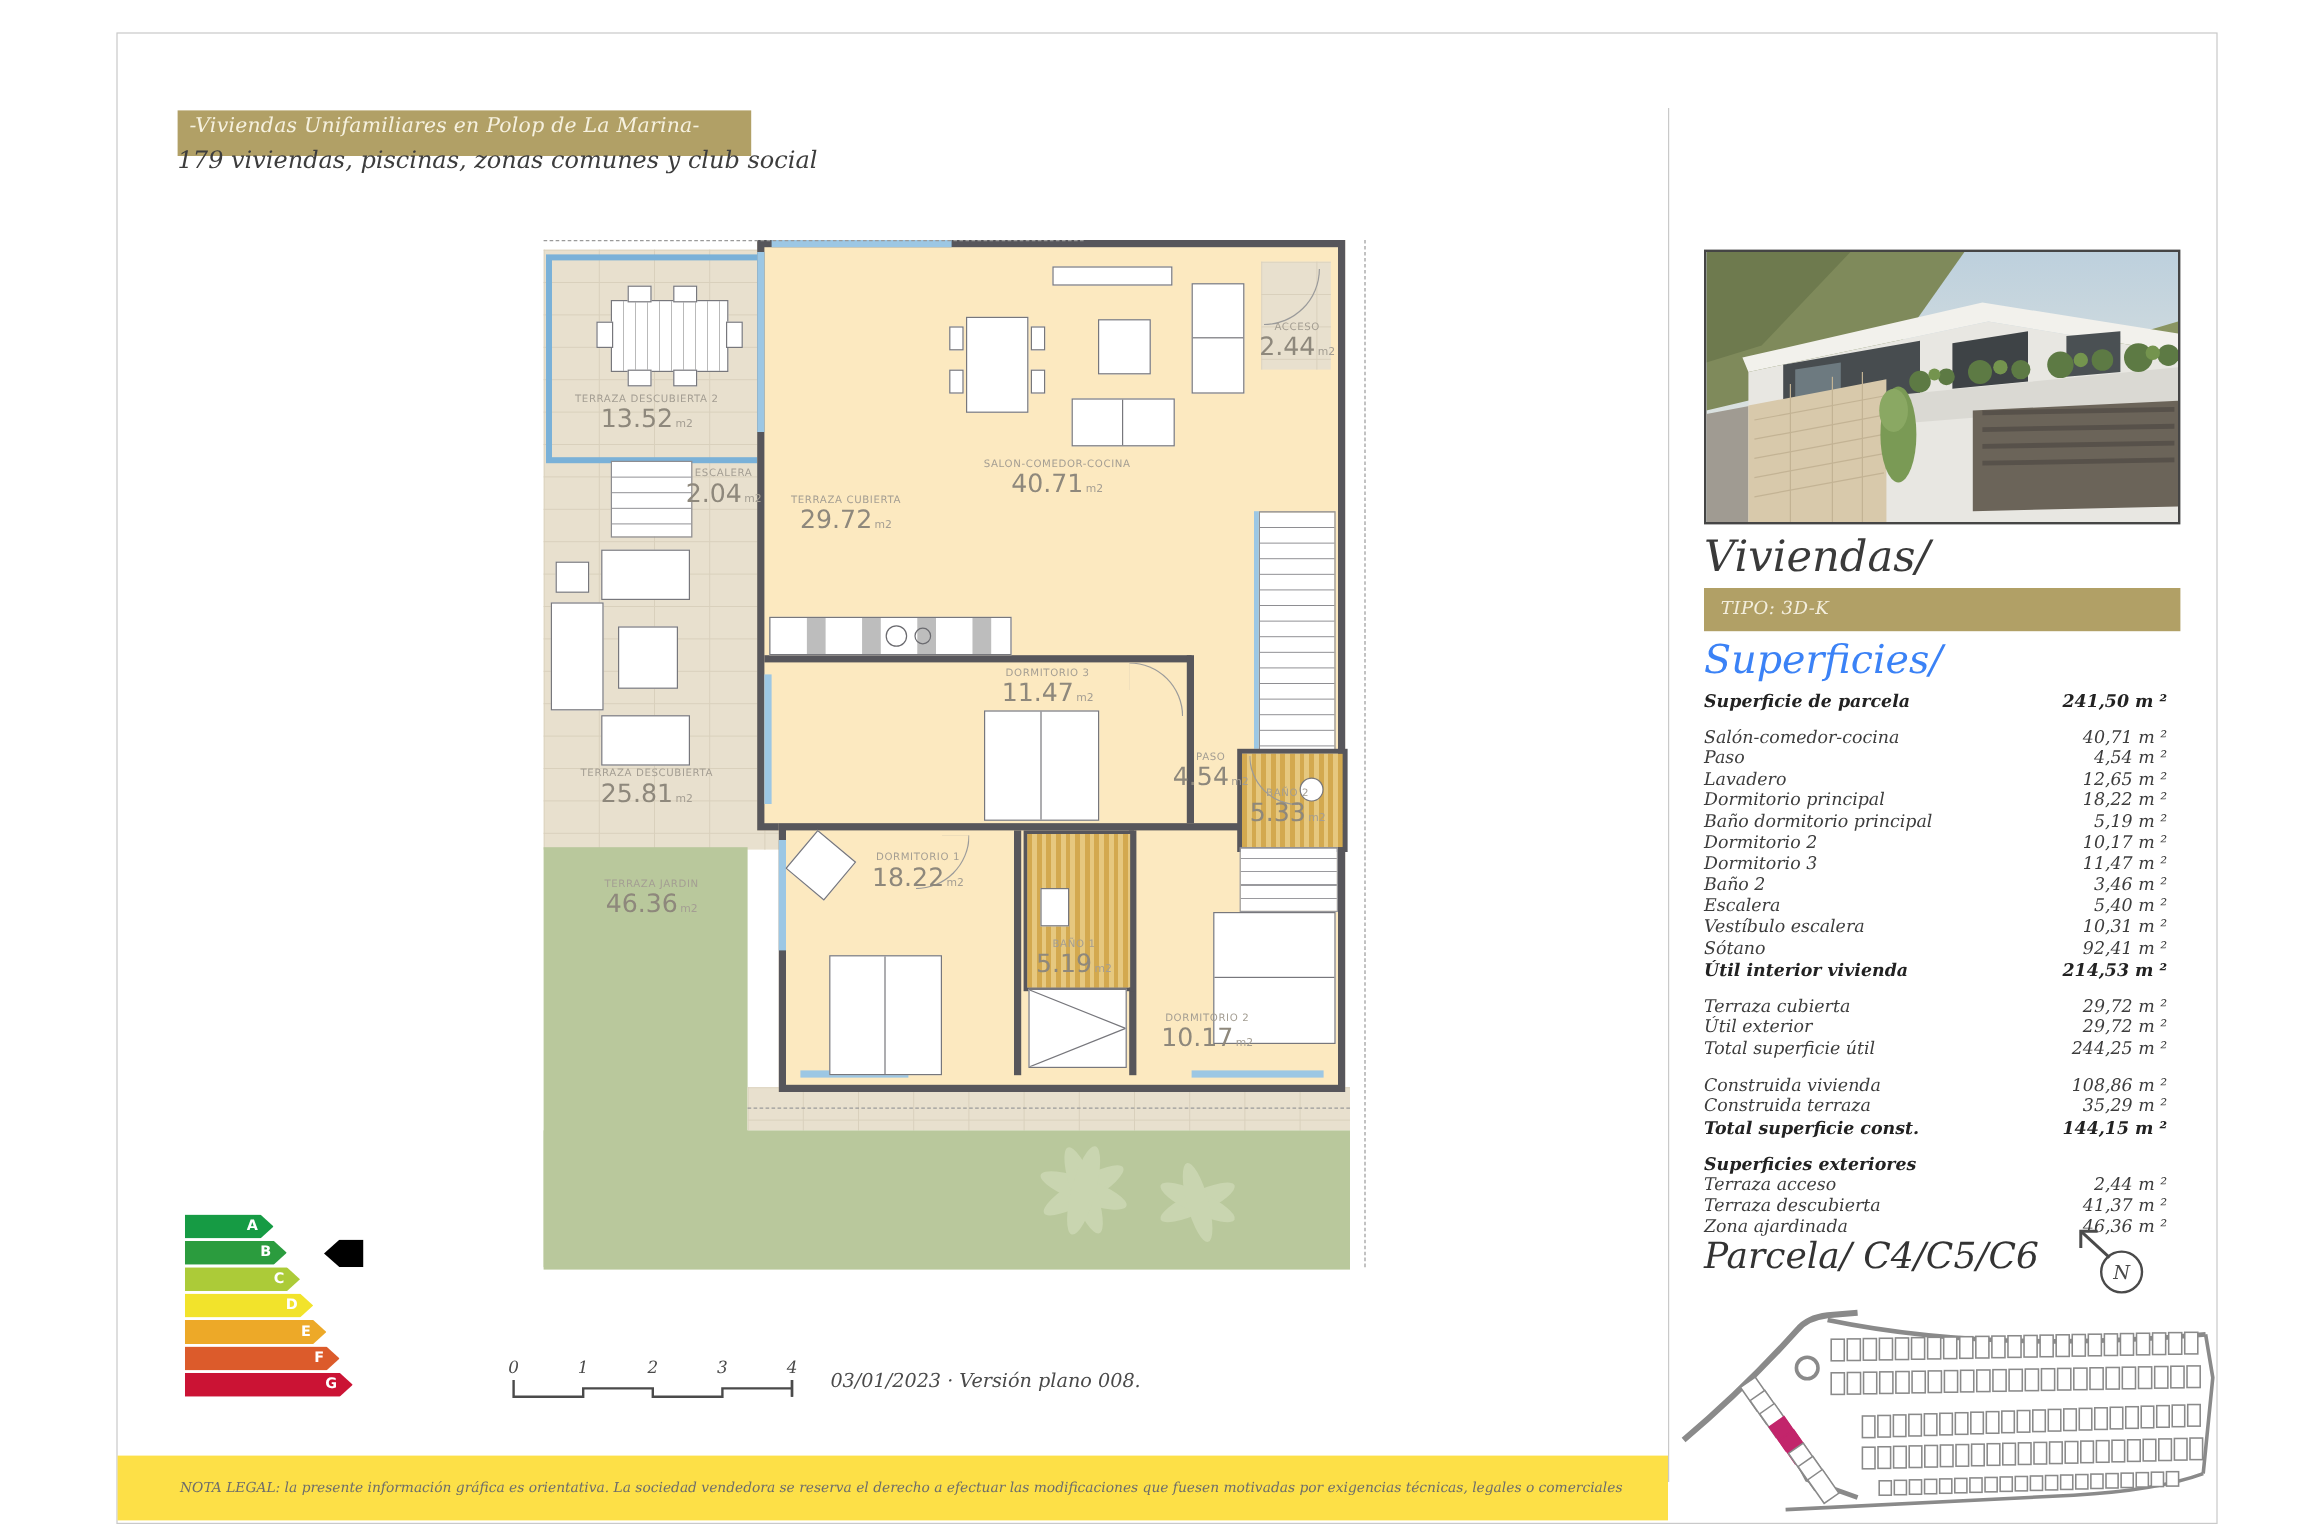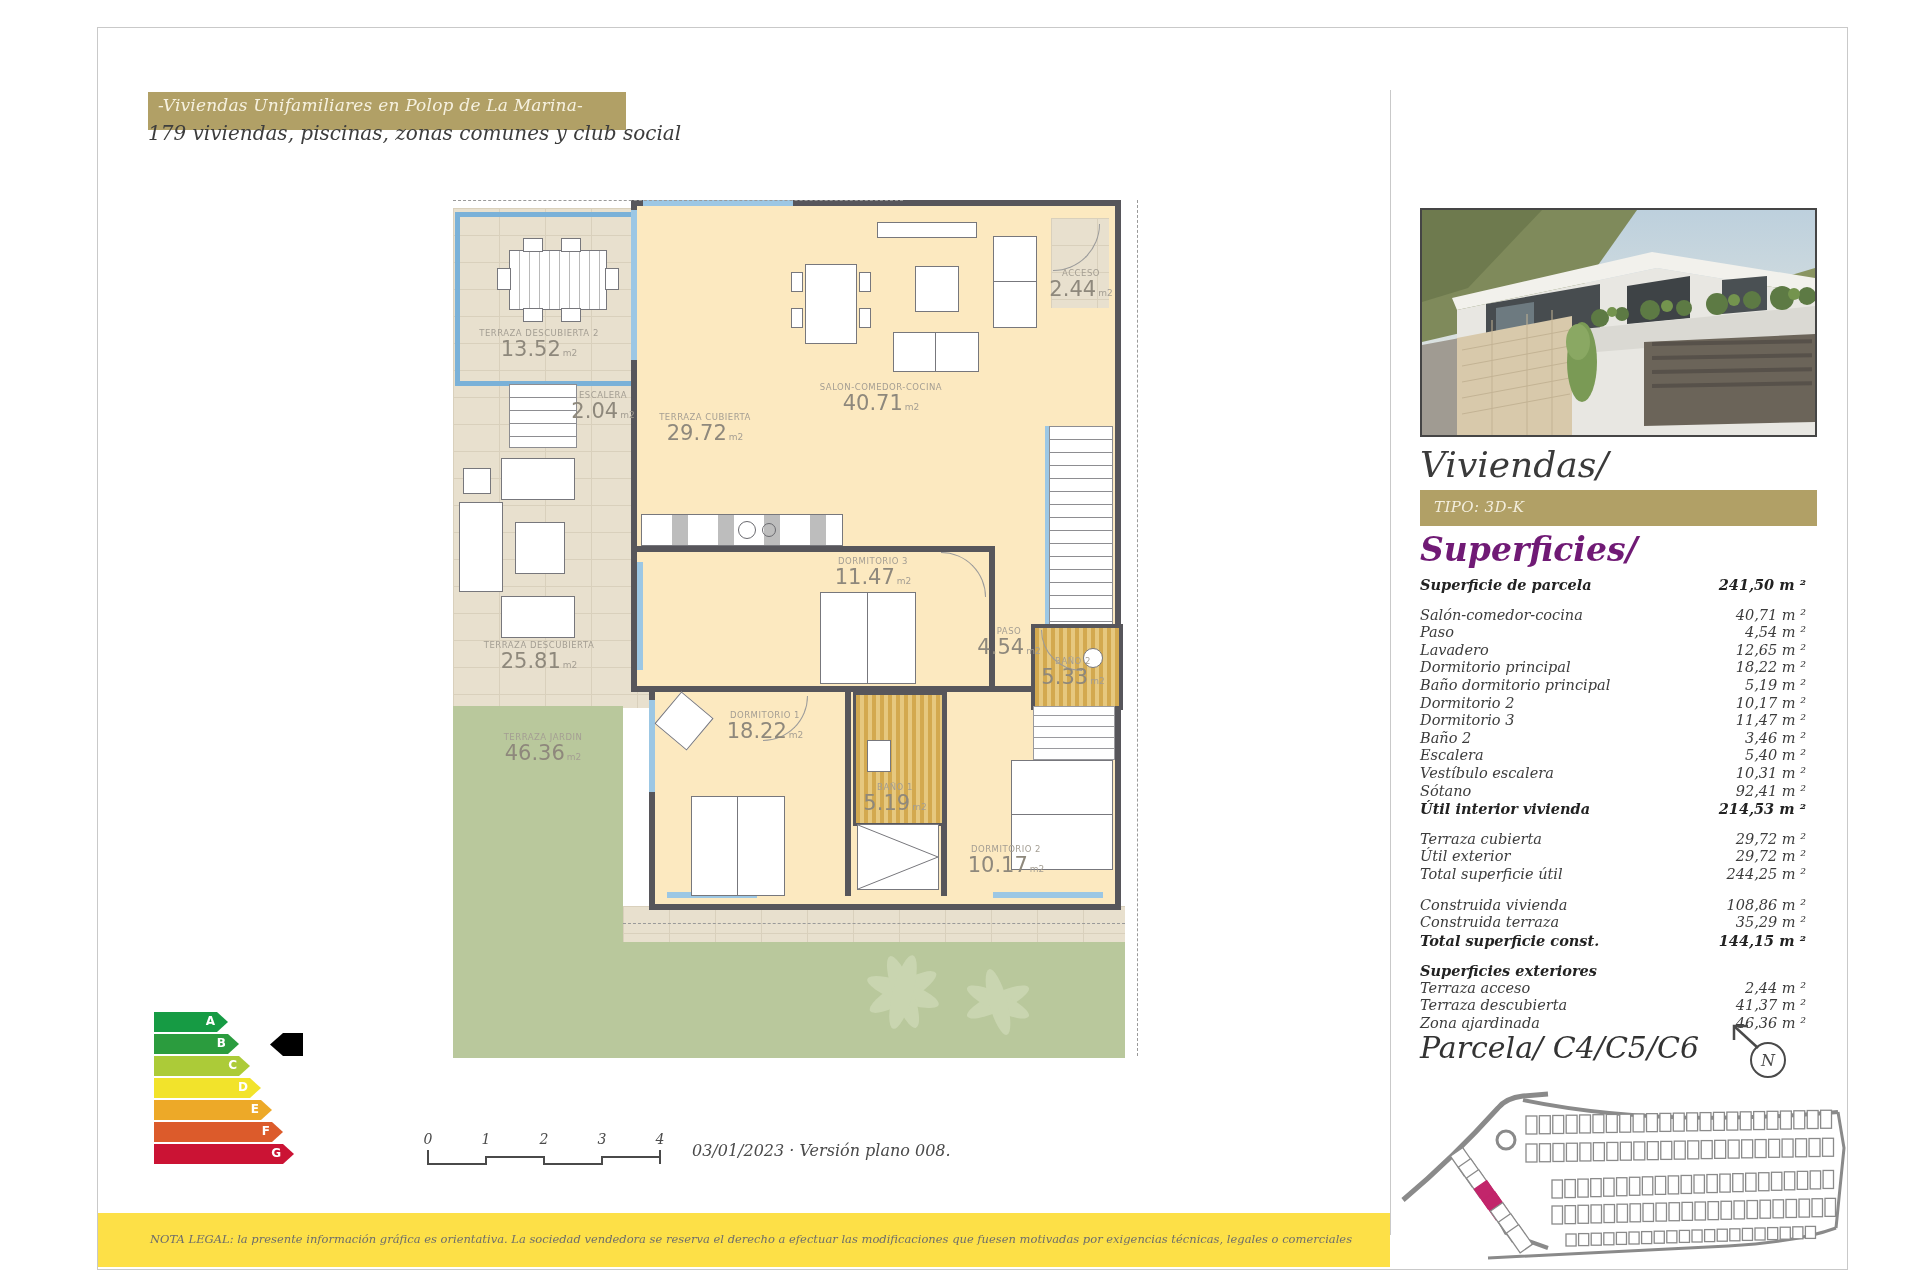--- a/index.html
+++ b/index.html
@@ -34,21 +34,21 @@
   .rl-area{font-family:"DejaVu Sans",sans-serif;font-size:21px;color:#8e887c;line-height:22px;}
   .rl-unit{font-size:9px;color:#a49e93;margin-left:2px;}
   .counter{background:#fff;border:1px solid #77777c;background-image:linear-gradient(90deg,transparent 0 30px,#bdbdbd 30px 31px);background-size:46px 100%;}
 
   
   .divider{left:1390px;top:90px;width:1px;height:1145px;background:#c9c9c9;}
   .photo{left:1420px;top:208px;width:393px;height:225px;border:2px solid #454545;overflow:hidden;background:linear-gradient(180deg,#bdd0dd,#dfe4e0 70%);}
   .h-viviendas{left:1420px;top:444px;font-size:36px;font-style:italic;color:#3a3a3a;}
   .tipo-band{left:1420px;top:490px;width:397px;height:36px;background:#b1a066;}
   .tipo-band span{display:block;padding:8px 0 0 14px;font-style:italic;font-size:15px;color:#f3eedd;letter-spacing:.4px;}
-  .h-superficies{left:1420px;top:530px;font-size:33px;font-style:italic;font-weight:bold;color:#701a75;}
+  .h-superficies{left:1420px;top:530px;font-size:33px;font-style:italic;font-weight:normal;color:#3b82f6;}
   .sup-table{left:1420px;top:576px;width:392px;}
   .sup-group{margin-bottom:13px;}
   .sup-row{display:flex;justify-content:space-between;height:17.6px;font-style:italic;font-size:14.5px;color:#3c3c3c;}
   .sup-row.bold{font-weight:bold;color:#222;}
   .sup-label{white-space:nowrap;}
   .sup-value{white-space:nowrap;padding-right:6px;}
   .h-parcela{left:1420px;top:1030px;font-size:30px;font-style:italic;color:#333;}
 
   
   .energy{left:154px;top:1012px;width:200px;height:160px;}

